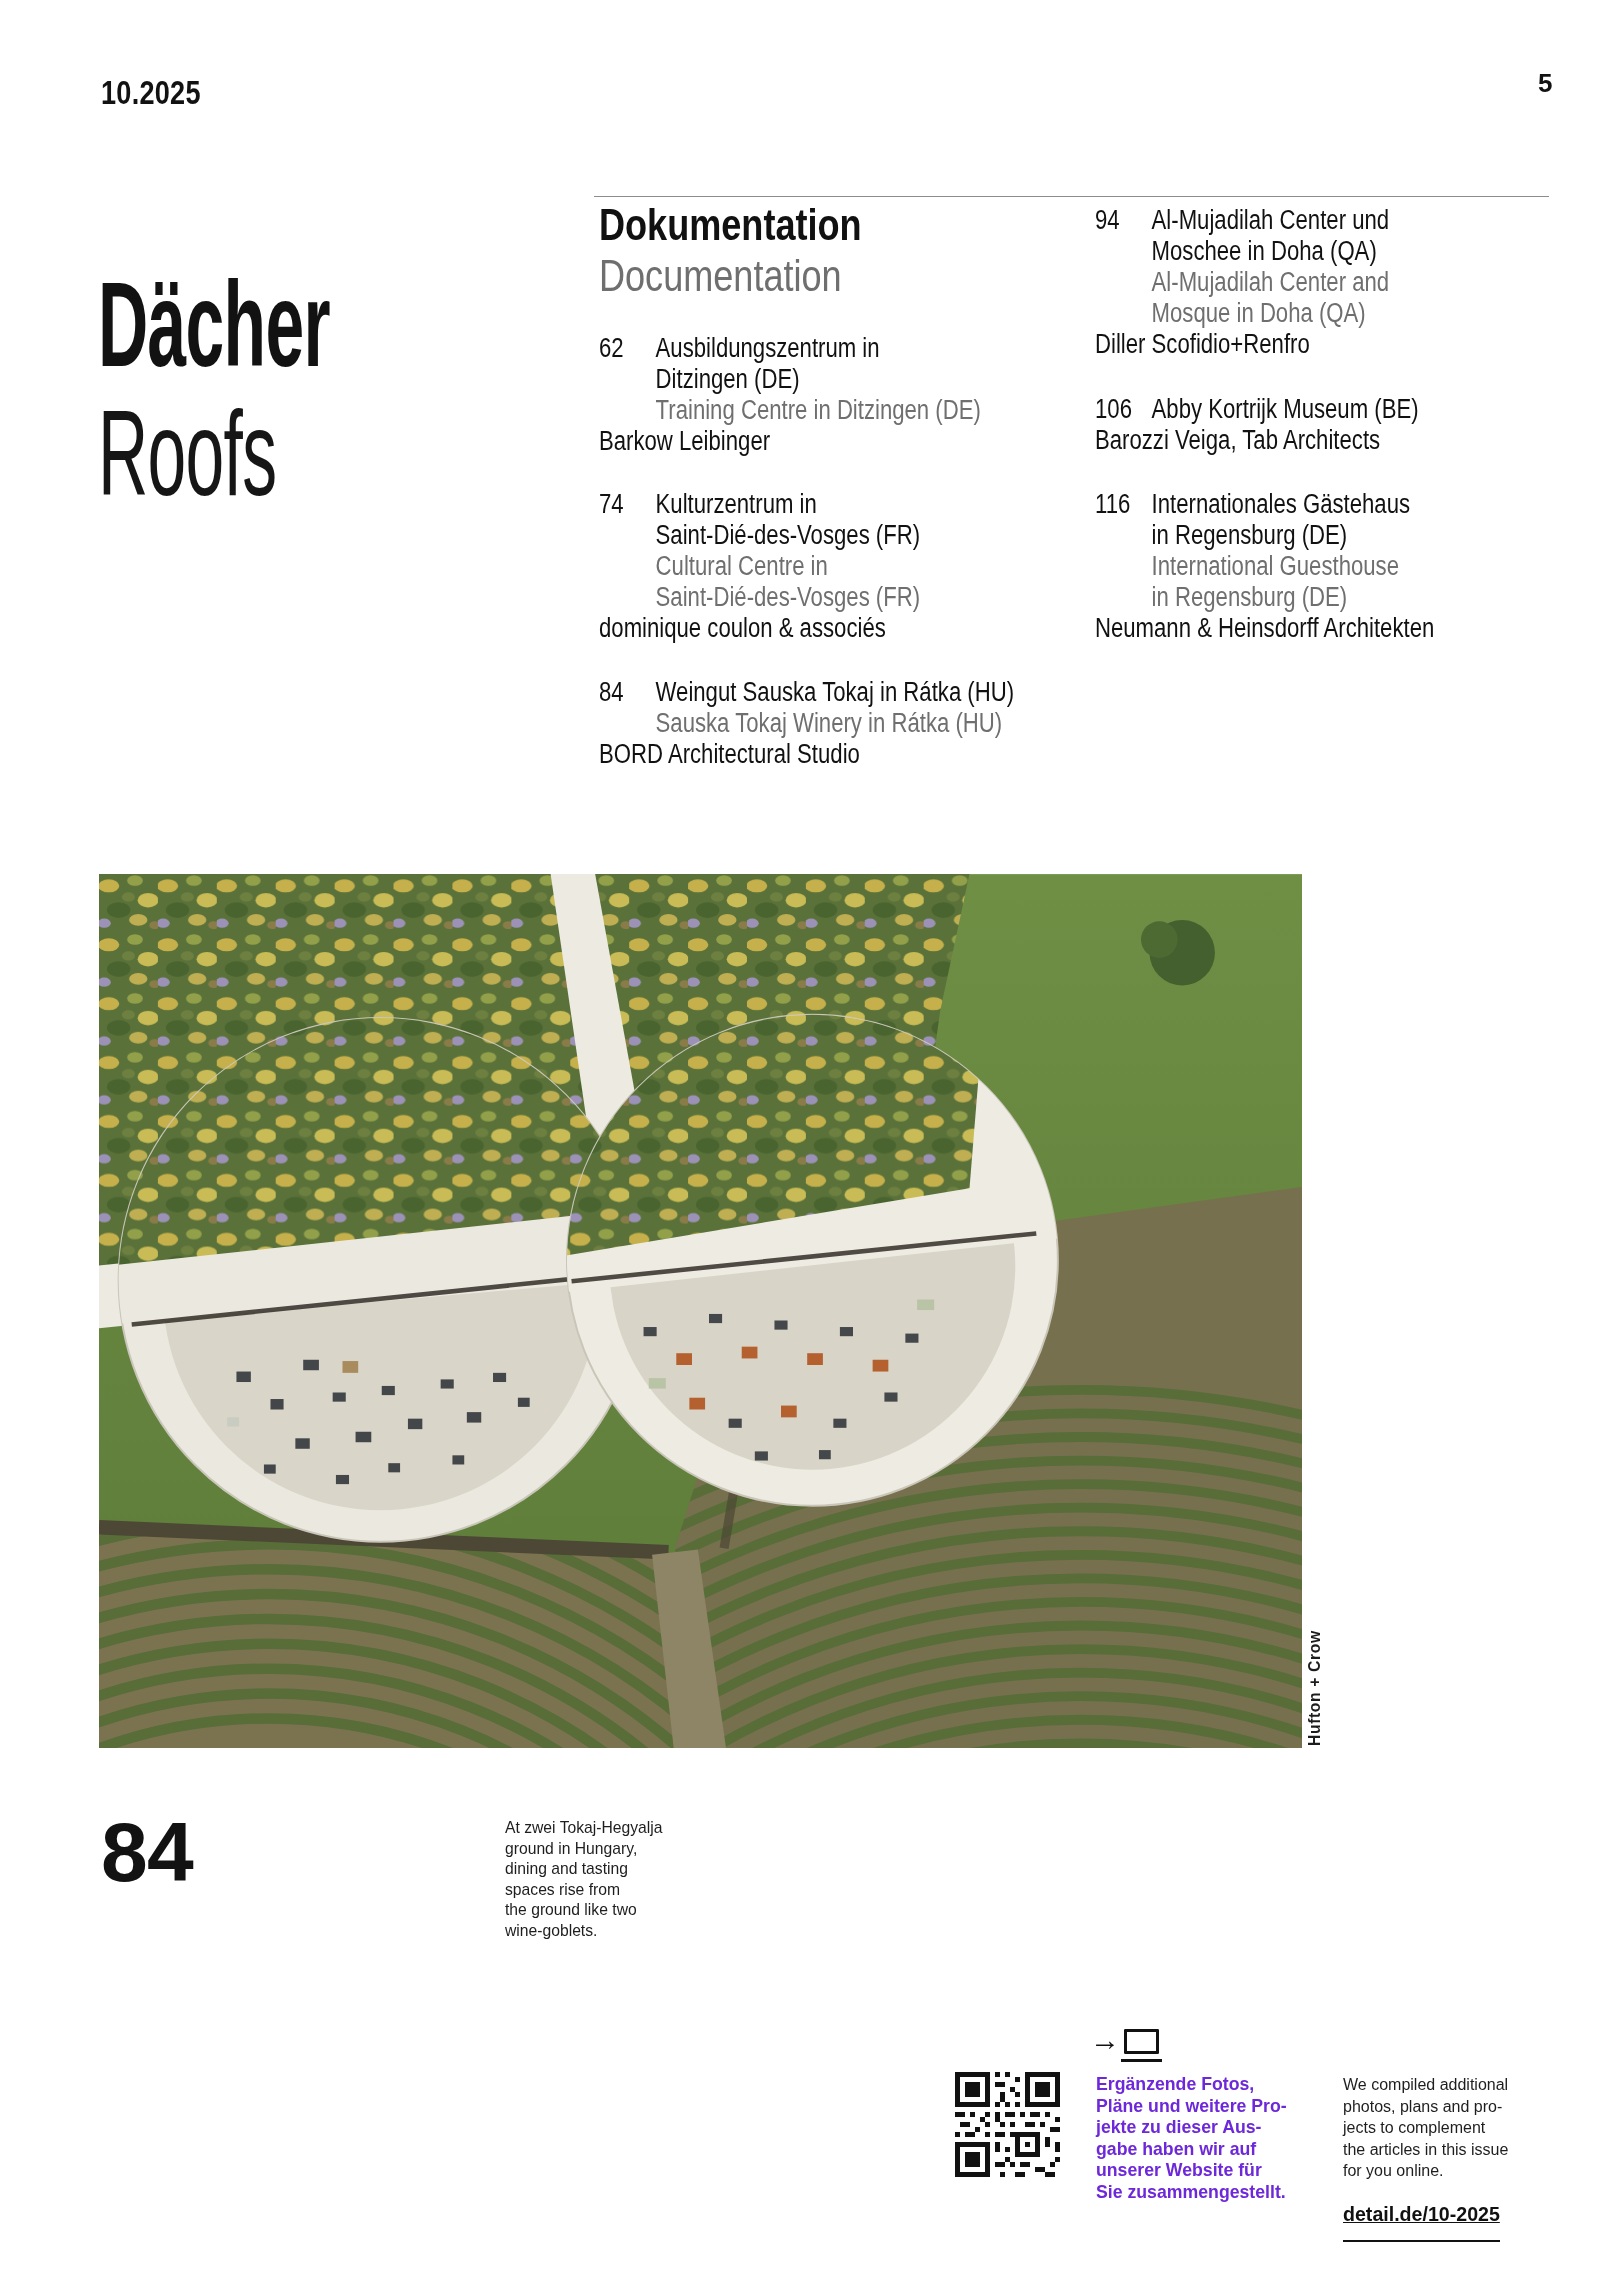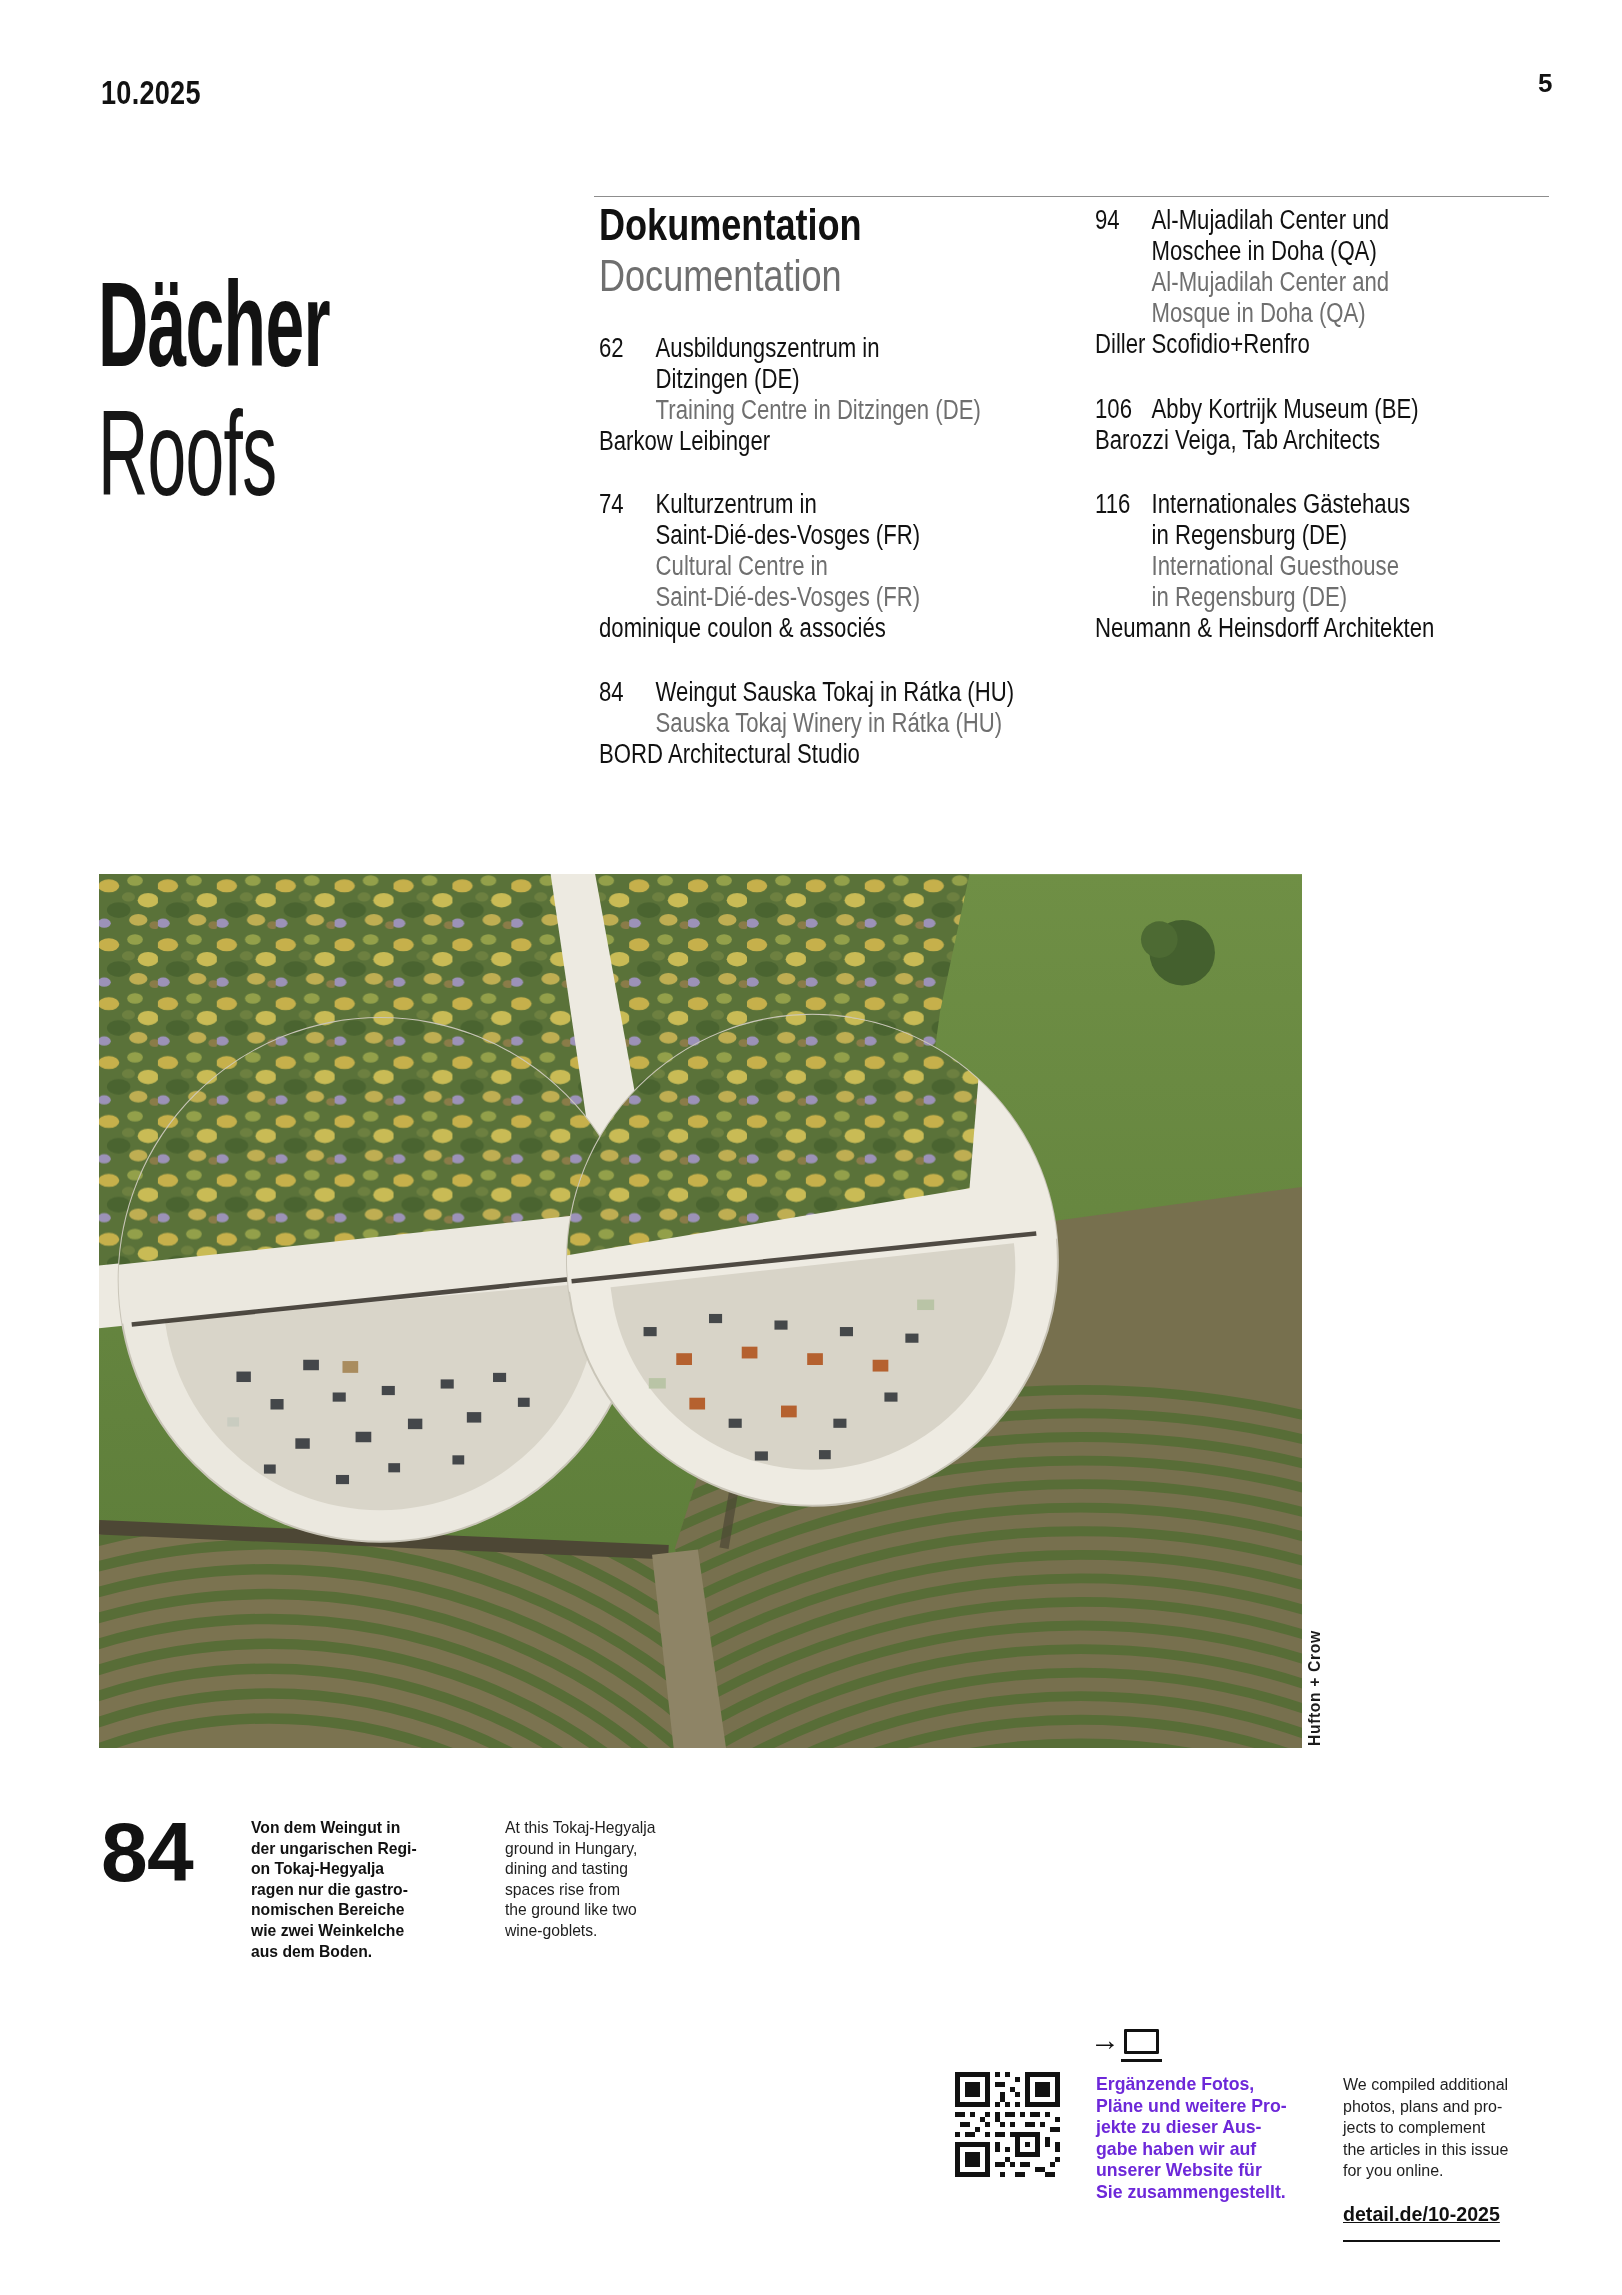--- a/index.html
+++ b/index.html
@@ -258,32 +258,23 @@
 
       <circle cx="1655" cy="120" r="50" fill="#44602e"></circle>
       <circle cx="1620" cy="100" r="28" fill="#4d6a33"></circle>
     </svg>
   </div>
 
   <div class="abs credit nw">Hufton + Crow</div>
 
   <div class="abs bignum nw" style="left:101px;top:1804px">84</div>
 
-  <div class="abs cap de" style="left:251px;top:1818px">
-    <div class="nw">Von dem Weingut in</div>
-    <div class="nw">der ungarischen Regi-</div>
-    <div class="nw">on Tokaj-Hegyalja</div>
-    <div class="nw">ragen nur die gastro-</div>
-    <div class="nw">nomischen Bereiche</div>
-    <div class="nw">wie zwei Weinkelche</div>
-    <div class="nw">aus dem Boden.</div>
-  </div>
 
   <div class="abs cap en" style="left:505px;top:1818px">
-    <div class="nw">At this Tokaj-Hegyalja</div>
+    <div class="nw">At zwei Tokaj-Hegyalja</div>
     <div class="nw">ground in Hungary,</div>
     <div class="nw">dining and tasting</div>
     <div class="nw">spaces rise from</div>
     <div class="nw">the ground like two</div>
     <div class="nw">wine-goblets.</div>
   </div>
 
   <span class="abs arrow nw" style="left:1090px;top:2023px">→</span>
   <div class="abs laptop" style="left:1124px;top:2029px"></div>
   <div class="abs laptopbase" style="left:1121px;top:2059px"></div>

